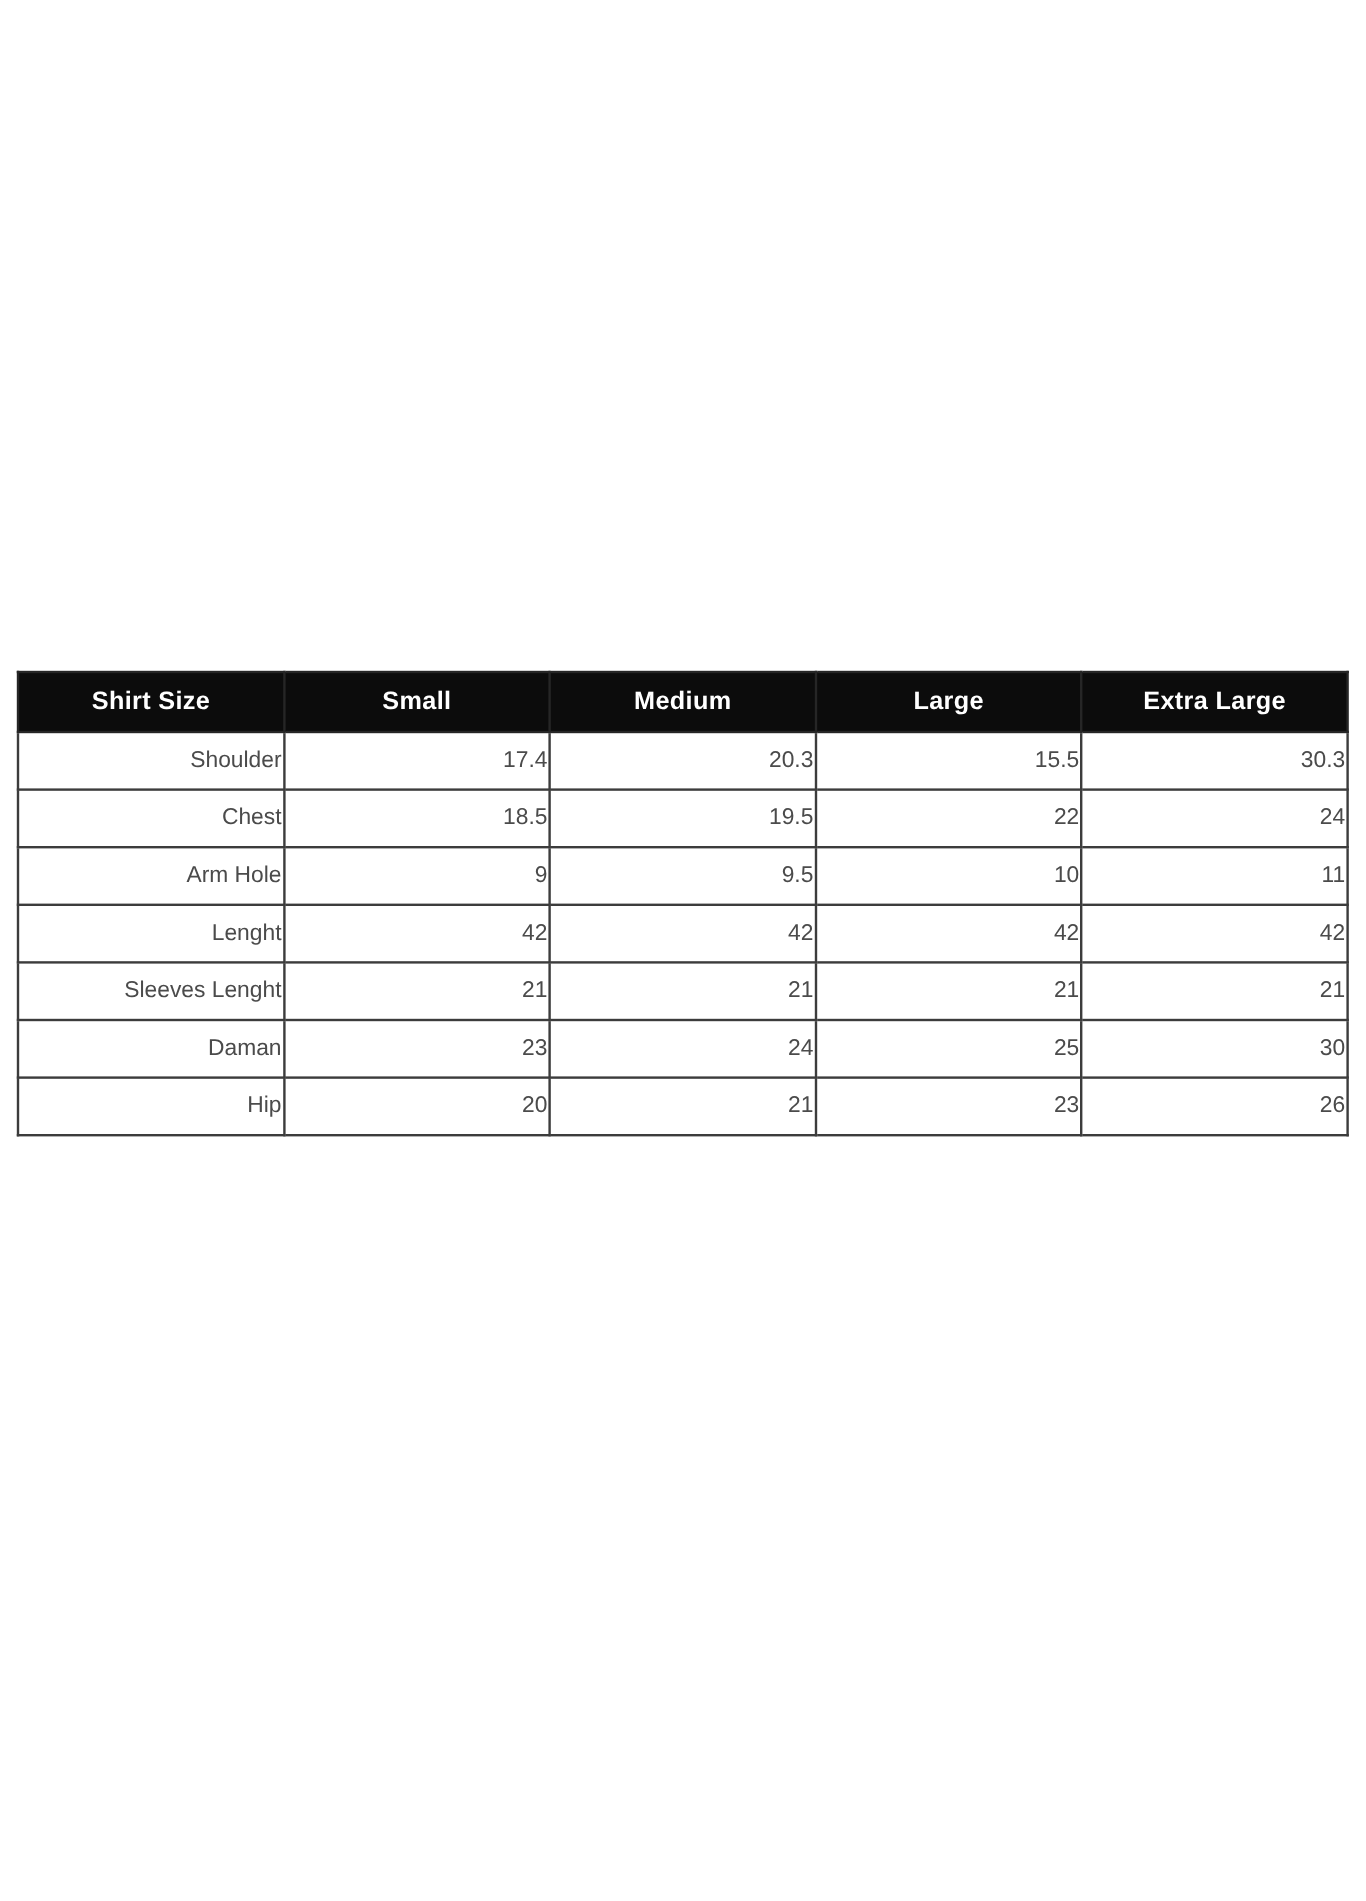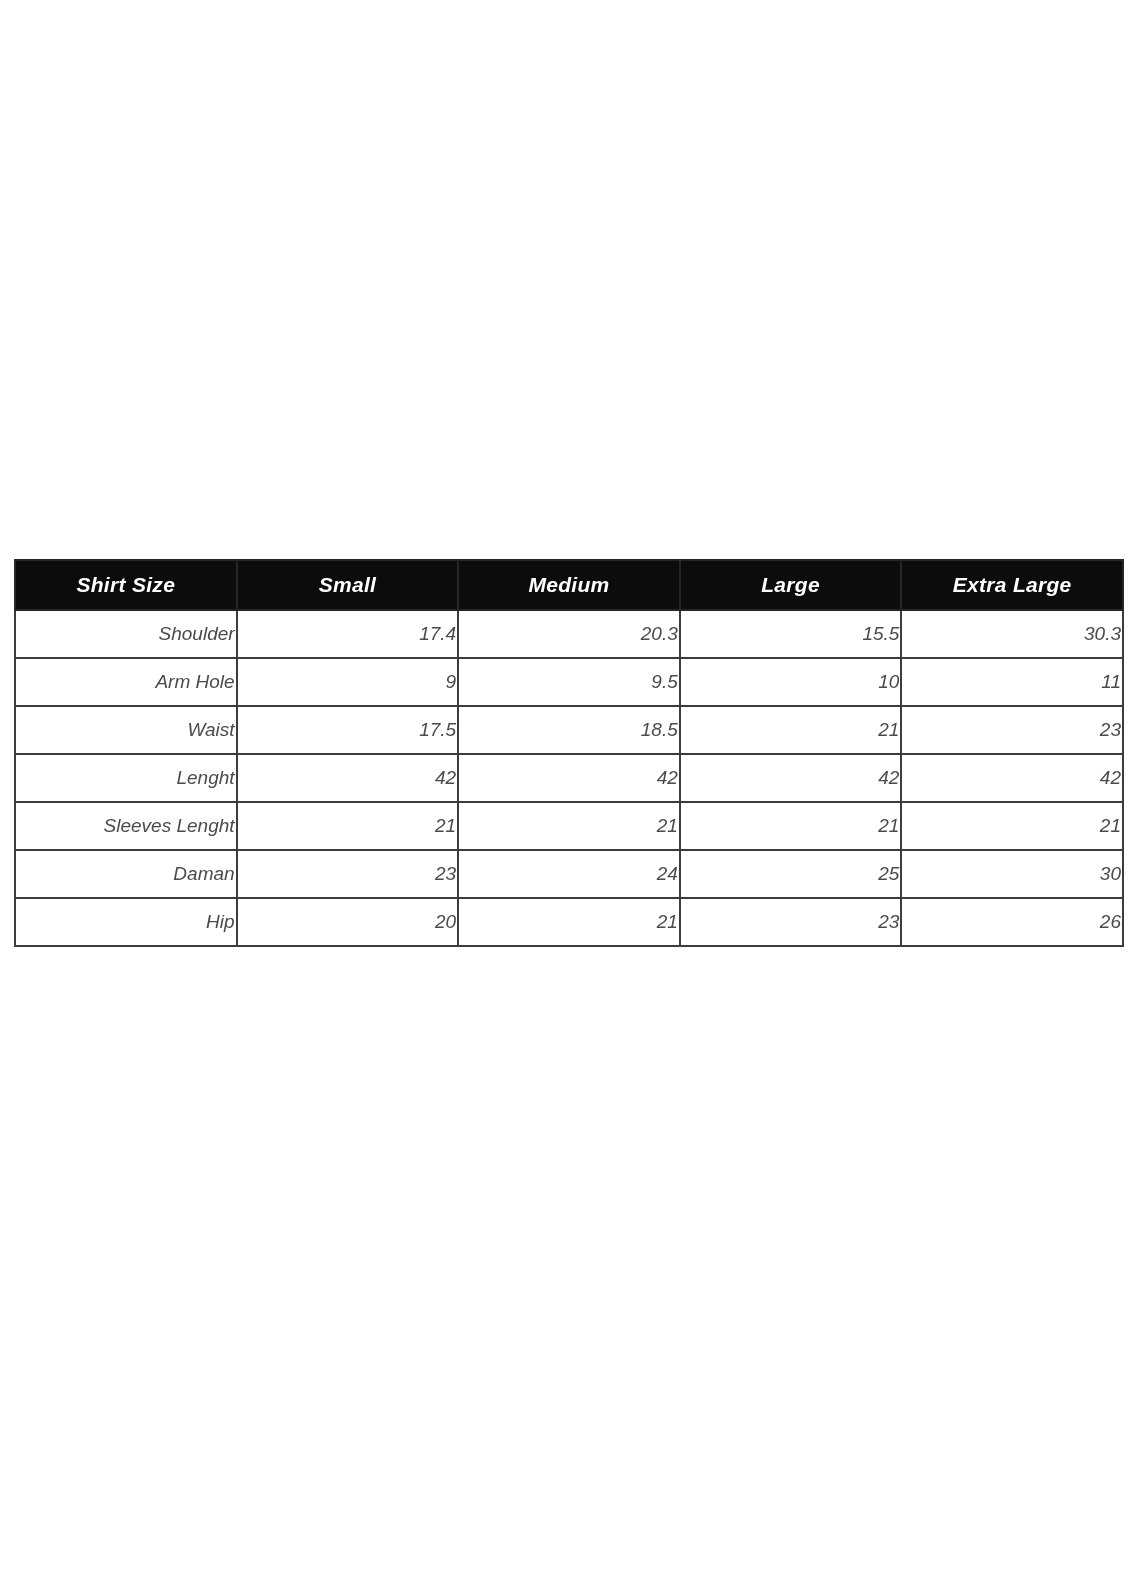--- a/index.html
+++ b/index.html
@@ -41,21 +41,21 @@
   table.size-table td {
     background: #ffffff;
     color: #4b4b4b;
     font-size: 19px;
     font-weight: normal;
     height: 44px;
     text-align: right;
     vertical-align: middle;
     border: 2px solid #3c3c3c;
   }
-  table.size-table { border: 2px solid #ef4444; font-style: italic; }
+  table.size-table { border: 2px solid #ef4444; }
 </style>
 </head>
 <body>
 
 <div class="page">
   <div class="size-table-wrap">
     <table class="size-table">
       <colgroup>
         <col>
           <col>
@@ -74,32 +74,32 @@
       </thead>
       <tbody>
         <tr>
           <td>Shoulder</td>
           <td>17.4</td>
           <td>20.3</td>
           <td>15.5</td>
           <td>30.3</td>
         </tr>
         <tr>
+          <td>Chest</td>
+          <td>18.5</td>
+          <td>19.5</td>
+          <td>22</td>
+          <td>24</td>
+        </tr>
+        <tr>
           <td>Arm Hole</td>
           <td>9</td>
           <td>9.5</td>
           <td>10</td>
           <td>11</td>
-        </tr>
-        <tr>
-          <td>Waist</td>
-          <td>17.5</td>
-          <td>18.5</td>
-          <td>21</td>
-          <td>23</td>
         </tr>
         <tr>
           <td>Lenght</td>
           <td>42</td>
           <td>42</td>
           <td>42</td>
           <td>42</td>
         </tr>
         <tr>
           <td>Sleeves Lenght</td>

